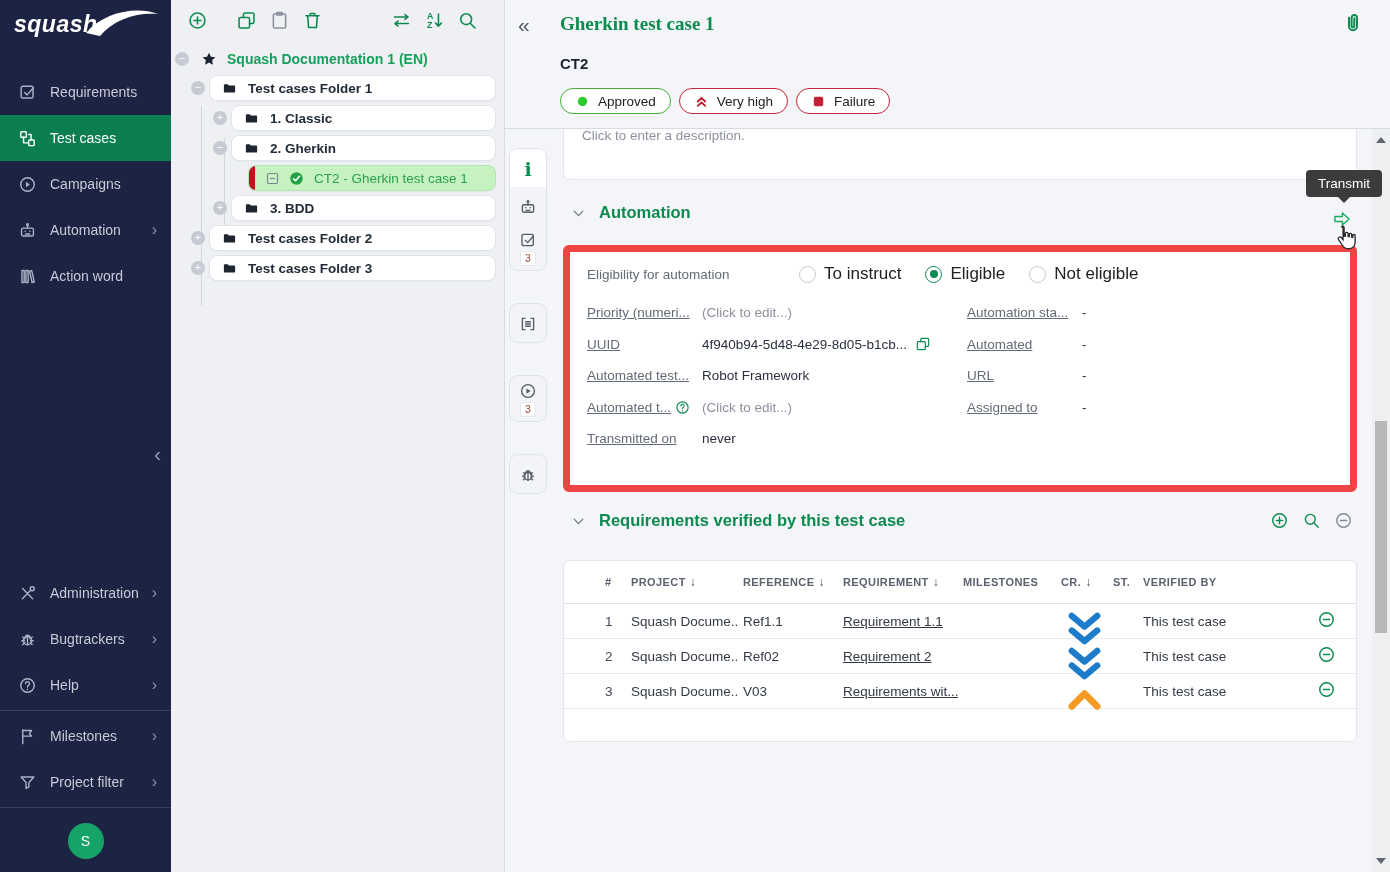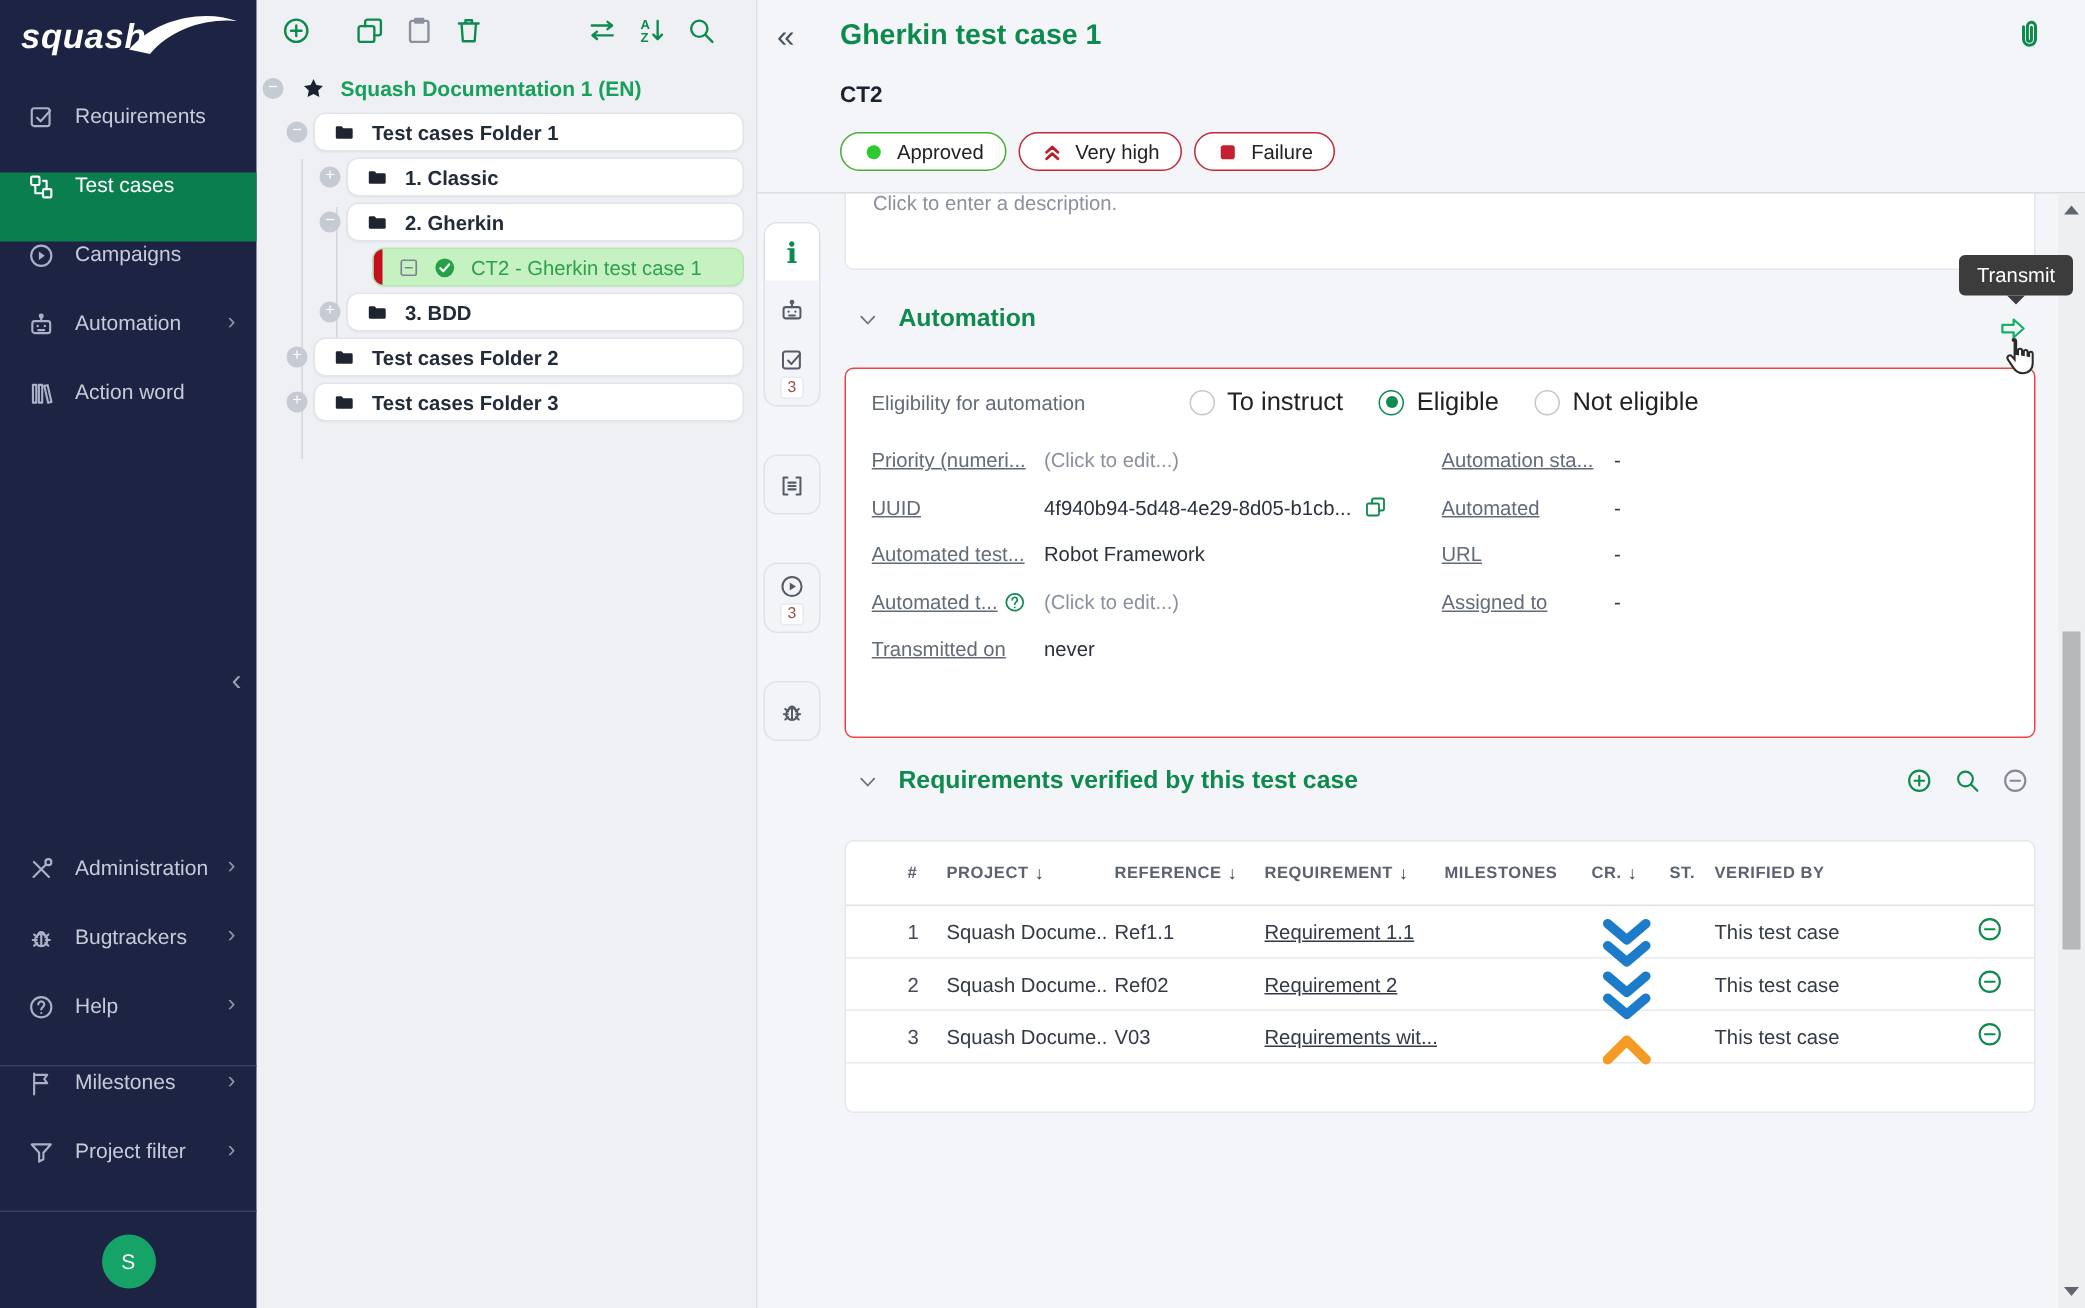--- a/index.html
+++ b/index.html
@@ -7,21 +7,21 @@
   .app{position:relative;width:1390px;height:872px;overflow:hidden;background:#f4f5f8;display:flex;}
   .icon svg{width:100%;height:100%;display:block;}
   button{background:none;border:none;padding:0;cursor:pointer;}
 
   
   .sidebar{position:relative;width:171px;height:100%;background:#1d2342;color:#c7cbd9;flex:0 0 171px;z-index:5;}
   .logo{height:48px;display:flex;align-items:center;padding-left:14px;position:relative;cursor:pointer;}
   .logo-text{font-size:23px;font-weight:bold;font-style:italic;color:#fff;letter-spacing:.5px;z-index:2;}
   .logo-swoosh{position:absolute;left:84px;top:6px;width:78px;height:36px;}
   .nav-top{margin-top:21px;}
-  .nav-item{height:46px;display:flex;align-items:flex-start;padding:0 14px 0 18px;font-size:14px;color:#c7cbd9;cursor:pointer;}
+  .nav-item{height:46px;display:flex;align-items:center;padding:0 14px 0 18px;font-size:14px;color:#c7cbd9;cursor:pointer;}
   .nav-item .nav-icon{width:19px;height:19px;color:#aab1c6;margin-right:13px;flex:0 0 19px;}
   .nav-item .nav-label{flex:1;white-space:nowrap;}
   .nav-item .nav-chevron{color:#8d94ab;font-size:16px;line-height:1;}
   .nav-item.active{background:#0a7e4e;color:#fff;}
   .nav-item.active .nav-icon{color:#fff;}
   .nav-divider{height:1px;background:#39405f;margin:2px 0;}
   .collapse-btn{position:absolute;top:444px;right:10px;color:#9aa1b5;font-size:20px;cursor:pointer;line-height:1;}
   .nav-bottom{position:absolute;bottom:0;left:0;right:0;}
   .avatar-row{height:62px;display:flex;align-items:center;justify-content:center;}
   .avatar{width:36px;height:36px;border-radius:50%;background:#15a367;color:#fff;display:flex;align-items:center;justify-content:center;font-size:14px;cursor:pointer;}
@@ -52,21 +52,21 @@
   .node-box.selected .node-label{color:#2ba14d;font-weight:500;}
   .red-bar{position:absolute;left:0;top:0;bottom:0;width:6px;background:#c40f1f;border-radius:3px 0 0 3px;}
   .case-icons{display:flex;align-items:center;margin-right:10px;}
   .mini-ic{width:15px;height:15px;display:inline-block;}
   .mini-ic.sq{color:#7d8491;margin-right:9px;}
 
   
   .main{position:relative;flex:1;height:100%;background:#f4f5f8;}
   .main-hr{position:absolute;top:128px;left:0;right:0;height:1px;background:#d8dbe0;z-index:2;}
   .back-btn{position:absolute;left:13px;top:13px;font-size:21px;color:#4a5560;cursor:pointer;}
-  .page-title{position:absolute;left:55px;top:13px;font-size:19px;font-weight:bold;color:#0d8a4e;}
+  .page-title{position:absolute;left:55px;top:13px;font-size:19px;font-weight:bold;color:#0d8a4e;font-family:Liberation Serif, serif;}
   .page-ref{position:absolute;left:55px;top:55px;font-size:15px;font-weight:bold;color:#1a2230;}
   .badges{position:absolute;left:55px;top:88px;display:flex;gap:8px;}
   .badge{height:26px;border:1px solid #46ae35;border-radius:13px;background:#fff;display:flex;align-items:center;padding:0 14px;font-size:13.5px;color:#222;gap:8px;cursor:default;}
   .badge.red{border-color:#c5273a;}
   .badge .b-ic{width:15px;height:15px;}
   .paperclip{position:absolute;right:25px;top:10px;width:24px;height:28px;color:#0d8a4e;}
 
   .scroll-clip{position:absolute;top:129px;left:0;right:18px;bottom:0;overflow:hidden;}
 
   
@@ -83,21 +83,21 @@
   .desc-ph{font-size:13.5px;color:#8b919c;}
   .sec-head{position:absolute;left:58px;width:794px;display:flex;align-items:center;}
   .sec-chev{width:13px;height:13px;color:#6b7280;margin:2px 14px 0 9px;cursor:pointer;}
   .sec-title{font-size:16.5px;font-weight:bold;color:#0d8a4e;}
   .sec-tools{margin-left:auto;display:flex;gap:13px;padding-right:4px;}
   .sec-tools .stbtn{width:19px;height:19px;color:#0d8a4e;}
   .sec-tools .stbtn.muted{color:#848b97;}
   #automation-head{top:74px;}
   #requirements-head{top:382px;}
 
-  .auto-card{position:absolute;left:58px;top:116px;width:794px;height:247px;background:#fff;border:1px solid #ef4444;border-radius:6px;}
+  .auto-card{position:absolute;left:58px;top:116px;width:794px;height:247px;background:#fff;border:7px solid #ef4444;border-radius:6px;}
   .fl-label{color:#636b76;font-size:13.5px;white-space:nowrap;overflow:hidden;}
   .elig-row{position:absolute;left:17px;top:15px;display:flex;align-items:center;width:760px;}
   .radio-group{position:absolute;left:229px;top:12px;display:flex;gap:24px;}
   .radio{display:flex;align-items:center;gap:8px;cursor:pointer;font-size:17px;color:#222;}
   .rb{width:17px;height:17px;border-radius:50%;border:1px solid #c3c8cf;background:#fff;position:relative;flex:0 0 17px;}
   .rb.checked{border:1.5px solid #0d8a4e;}
   .rb.checked::after{content:"";position:absolute;left:3.5px;top:3.5px;width:8px;height:8px;border-radius:50%;background:#0d8a4e;}
   .fields{position:absolute;top:45px;}
   .fields.left{left:17px;width:360px;}
   .fields.right{left:397px;width:360px;}

